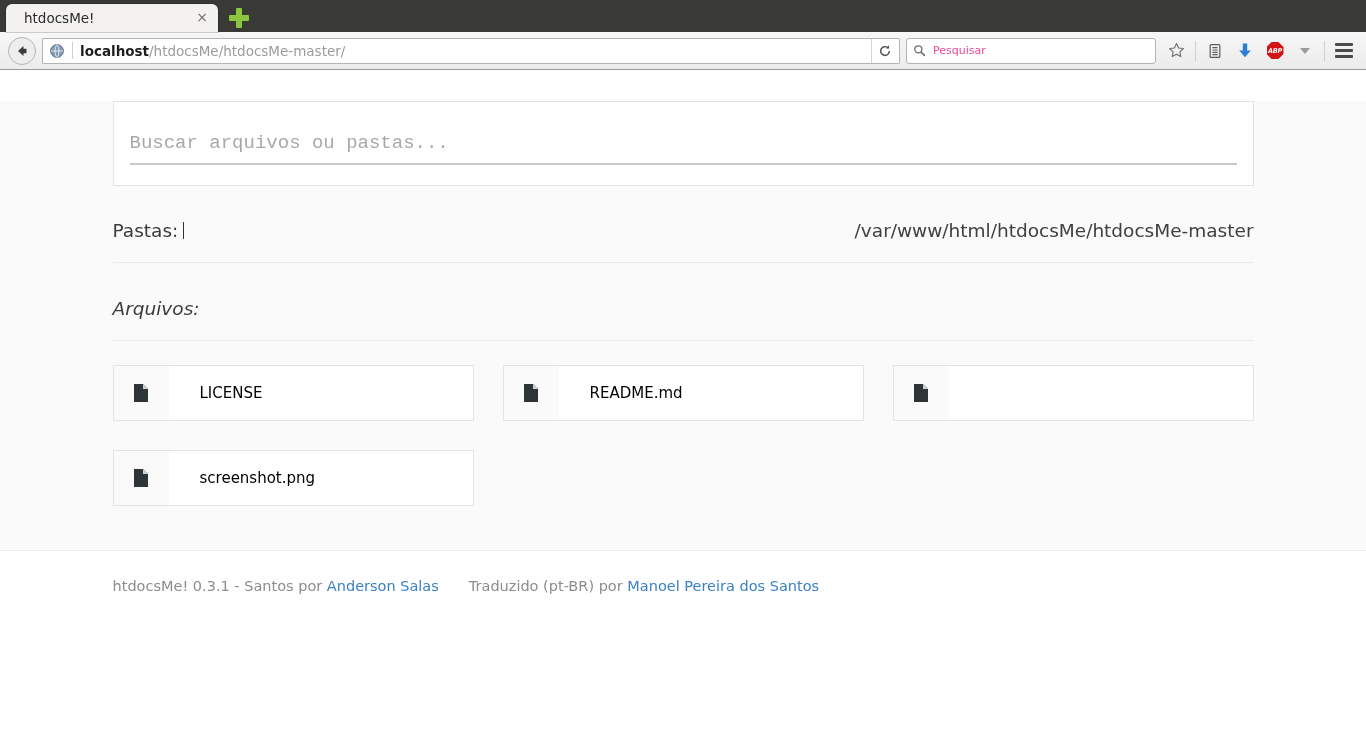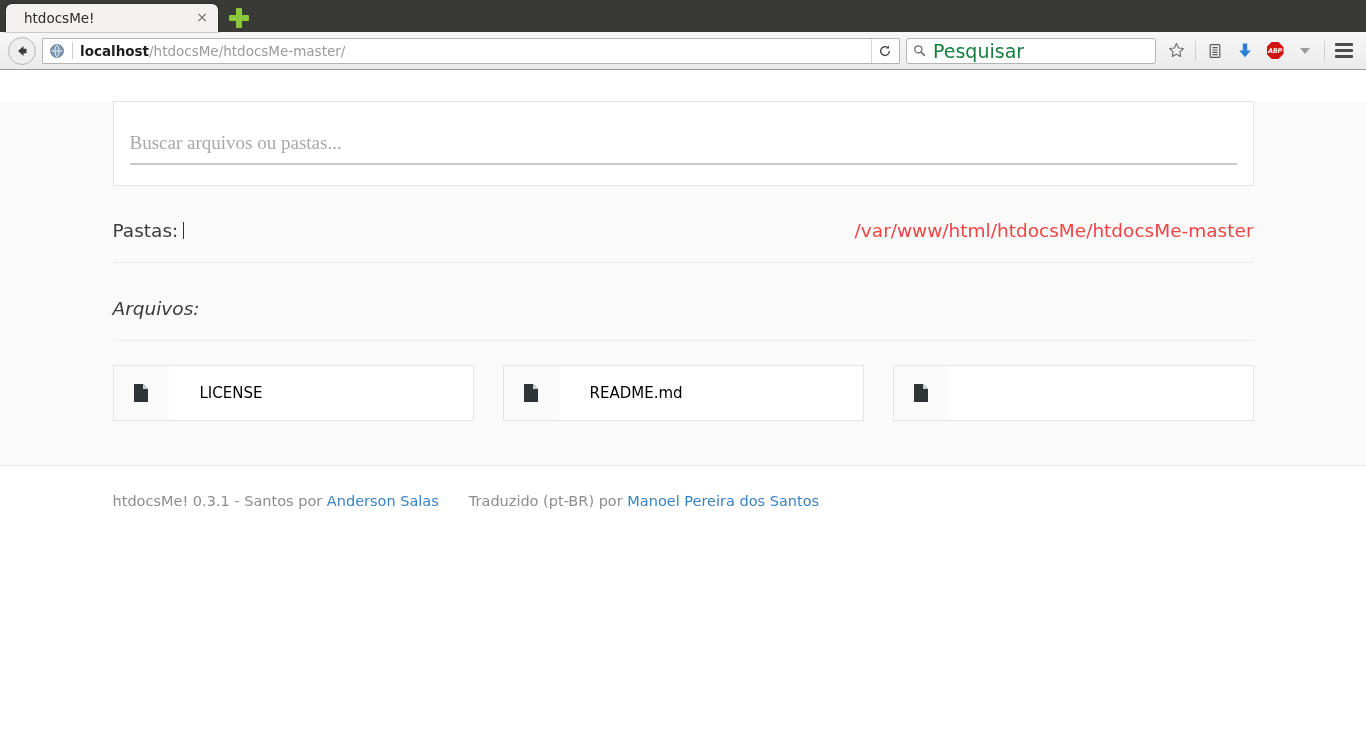--- a/index.html
+++ b/index.html
@@ -120,21 +120,21 @@
     height: 26px;
     background: #ffffff;
     border: 1px solid #b4b4b4;
     border-radius: 3px;
     display: flex;
     align-items: center;
     padding: 0 6px;
     gap: 7px;
     flex: 0 0 auto;
   }
-  .search-ph { font-size: 19px; color: #15803d; }
+  .search-ph { font-size: 11px; color: #ec4899; }
 
   .navicons { display: flex; align-items: center; gap: 2px; flex: 0 0 auto; }
   .navicon {
     width: 28px; height: 28px;
     display: flex; align-items: center; justify-content: center;
     cursor: pointer;
     font-style: italic;
   }
   .icon-sep { width: 1px; height: 20px; background: #cfcfcf; margin: 0 3px; }
   .abp {
@@ -177,21 +177,21 @@
     border: 1px solid #e2e2e2;
     margin-top: 31px;
     padding: 26px 16px 20px 16px;
   }
   .search-input {
     width: 100%;
     border: none;
     border-bottom: 2px solid #c9c9c9;
     outline: none;
     background: transparent;
-    font-family: Liberation Serif, serif;
+    font-family: Liberation Mono, monospace;
     font-size: 19px;
     color: #555;
     padding: 4px 0 9px 0;
   }
   .search-input::placeholder { color: #a9a9a9; }
 
   .section-row {
     display: flex;
     align-items: baseline;
     justify-content: space-between;
@@ -205,21 +205,21 @@
   .cursor-bar {
     display: inline-block;
     width: 1px;
     height: 17px;
     background: #333;
     margin-left: 5px;
     vertical-align: -2px;
   }
   .path-text {
     font-size: 18.5px;
-    color: #ef4444;
+    color: #404040;
   }
   .section-row.files { padding-top: 35px; font-style: italic; }
 
   .file-grid {
     display: flex;
     flex-wrap: wrap;
     gap: 29px 29px;
     padding-top: 24px;
   }
   .file-card {
@@ -384,20 +384,29 @@
 
         <div class="file-card">
           <div class="file-icon-col">
             <svg width="14" height="18" viewBox="0 0 14 18">
               <path d="M0 0 H9 L14 5 V18 H0 Z" fill="#2f3436"></path>
               <path d="M9 0 L14 5 H9 Z" fill="#c9d4da"></path>
             </svg>
           </div>
         </div>
 
+        <div class="file-card">
+          <div class="file-icon-col">
+            <svg width="14" height="18" viewBox="0 0 14 18">
+              <path d="M0 0 H9 L14 5 V18 H0 Z" fill="#2f3436"></path>
+              <path d="M9 0 L14 5 H9 Z" fill="#c9d4da"></path>
+            </svg>
+          </div>
+          <div class="file-name">screenshot.png</div>
+        </div>
 
       </div>
     </div>
   </div>
 
   <div class="page-footer">
     <div class="container">
       <div class="footer-inner">
         <div>
           <span>htdocsMe! 0.3.1 - Santos por</span>

